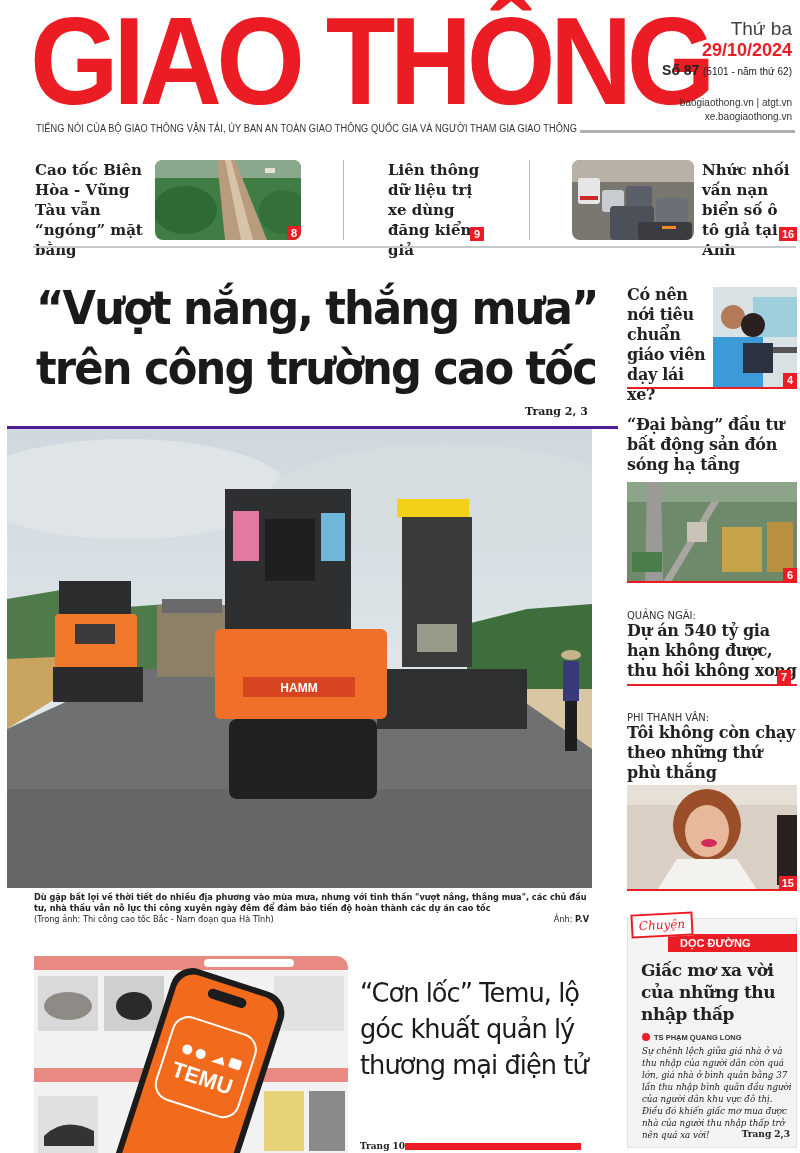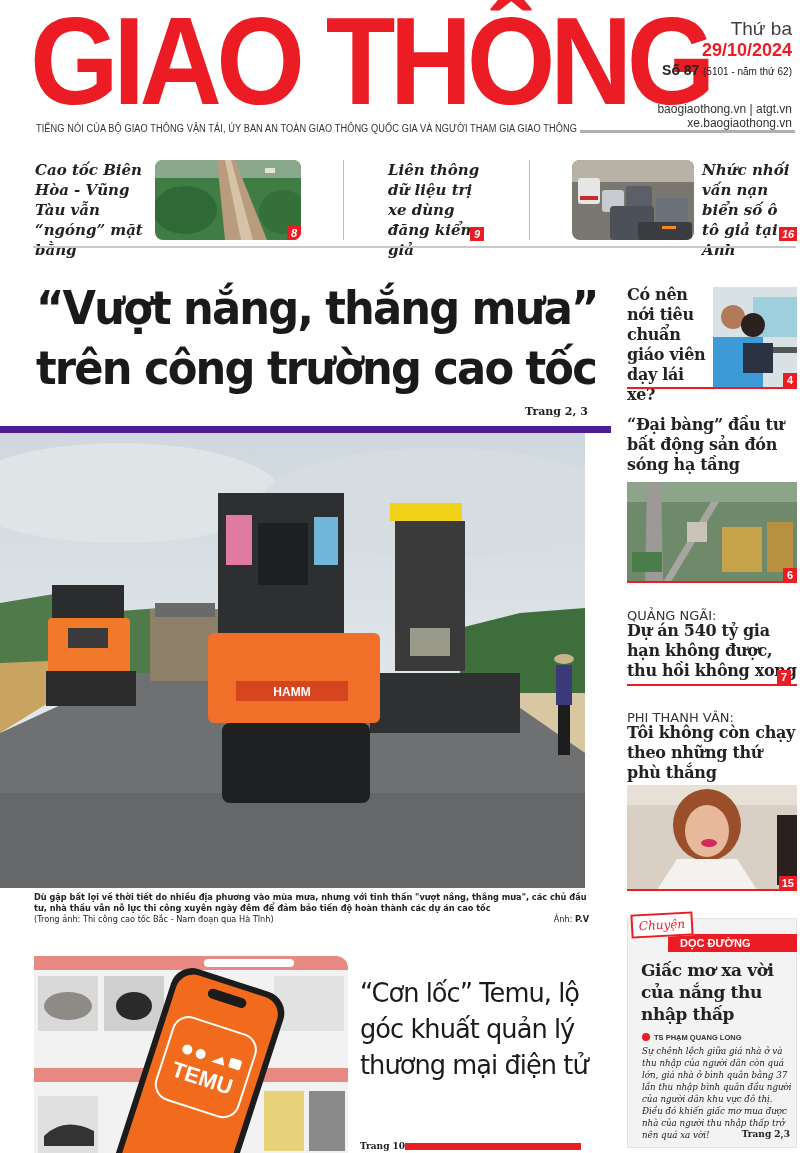--- a/index.html
+++ b/index.html
@@ -19,52 +19,52 @@
     font-size: 10px; color: #333; letter-spacing: 0.1px; white-space: nowrap;
     transform: scaleX(0.92); transform-origin: left center;
   }
   .tagline-rule { position: absolute; left: 580px; top: 130px; width: 215px; height: 3px; background: #b0b0b0; }
   .issue { position: absolute; right: 8px; top: 18px; text-align: right; font-family: "Liberation Sans", sans-serif; }
   .issue .day { color: #404040; font-size: 19px; line-height: 22px; }
   .issue .date { color: #ec1c24; font-size: 18px; font-weight: bold; line-height: 20px; }
   .issue .num { font-size: 13px; line-height: 20px; color: #222; }
   .issue .num b { font-size: 14px; }
   .issue .num span { font-size: 10px; margin-top: 15px; }
-  .issue .sites { font-size: 12px; line-height: 14px; color: #333; margin-top: 20px; }
-
-  
-  .teasers { position: absolute; left: 0; top: 155px; width: 724px; height: 95px; font-style: italic; }
+  .issue .sites { font-size: 10px; line-height: 14px; color: #333; margin-top: 14px; }
+
+  
+  .teasers { position: absolute; left: 0; top: 155px; width: 724px; height: 95px; }
   .teasers-rule { position: absolute; left: 33px; top: 246px; width: 763px; height: 2px; background: #c8c8c8; }
   .teaser-text { position: absolute; font-family: "DejaVu Serif", serif; font-weight: bold; font-size: 15px; line-height: 20px; color: #222; }
   .teaser-img { position: absolute; border-radius: 8px; overflow: hidden; }
   .page-badge {
     position: absolute; background: #ec1c24; color: #fff; font-family: "Liberation Sans", sans-serif;
     font-weight: bold; font-size: 11px; line-height: 14px; padding: 0 3px; min-width: 14px; text-align: center;
   }
   .vdiv { position: absolute; width: 1px; background: #bbb; }
 
   
   .headline {
     position: absolute; left: 36px; top: 278px; width: 560px;
     font-family: "DejaVu Sans", sans-serif; font-weight: bold; font-size: 47px; line-height: 60px;
     color: #1a1a1a; letter-spacing: -2px; transform: scaleX(0.92); transform-origin: left top; white-space: nowrap;
   }
   .headline-page { position: absolute; left: 525px; top: 405px; font-size: 11px; font-weight: bold; color: #222; }
 
   
-  .main-photo { position: absolute; left: 0; top: 426px; width: 611px; height: 462px; overflow: hidden; border-top: 7px solid #4c1d95; }
+  .main-photo { position: absolute; left: 7px; top: 426px; width: 611px; height: 462px; overflow: hidden; border-top: 3px solid #4c1d95; }
   .caption { position: absolute; left: 34px; top: 892px; width: 555px; font-family: "DejaVu Sans", sans-serif; font-size: 8.2px; line-height: 11px; color: #222; }
   .caption .lead { font-weight: bold; }
   .caption .credit { position: absolute; right: 0; bottom: 0; }
   .caption .credit b { font-weight: bold; }
 
   
   .rcol-item { position: absolute; left: 627px; width: 170px; }
   .rc-title { font-family: "DejaVu Serif", serif; font-weight: bold; font-size: 16px; line-height: 20px; color: #222; letter-spacing: -0.3px; }
-  .rc-kicker { font-family: "DejaVu Sans", sans-serif; font-size: 13px; color: #333; line-height: 11px; }
+  .rc-kicker { font-family: "DejaVu Sans", sans-serif; font-size: 10px; color: #333; line-height: 11px; }
   .red-rule { position: absolute; height: 2px; background: #ec1c24; }
 
   
   .cdd { position: absolute; left: 627px; top: 918px; width: 170px; height: 230px; background: #f3f3f3; border: 1px solid #e3e3e3; }
   .cdd-flag {
     position: absolute; left: 3px; top: -6px; width: 62px; height: 24px; background: #fff; border: 2px solid #ec1c24;
     transform: rotate(-3deg); font-family: "DejaVu Serif", serif; font-style: italic; font-size: 12px; color: #ec1c24; text-align: center; line-height: 20px;
   }
   .cdd-band { position: absolute; left: 40px; top: 15px; width: 129px; height: 18px; background: #ec1c24; color: #fff; font-family: "Liberation Sans", sans-serif; font-weight: bold; font-size: 11px; line-height: 18px; padding-left: 12px; }
   .cdd-title { position: absolute; left: 13px; top: 40px; width: 155px; font-family: "DejaVu Serif", serif; font-weight: bold; font-size: 17px; line-height: 22px; color: #222; letter-spacing: -0.4px; }
@@ -263,21 +263,21 @@
     <path d="M30 105 L50 74 L110 74 L130 105 Z" fill="#f4f2ee"></path>
     <rect x="150" y="30" width="20" height="70" fill="#2a2020"></rect>
   </svg>
   <div class="page-badge" style="right:0; bottom:0;">15</div>
 </div>
 <div class="red-rule" style="left:627px; top:889px; width:170px;"></div>
 
 <section class="cdd">
   <div class="cdd-band">DỌC ĐƯỜNG</div>
   <div class="cdd-flag">Chuyện</div>
-  <div class="cdd-title">Giấc mơ xa vời của nắng thu nhập thấp</div>
+  <div class="cdd-title">Giấc mơ xa vời của những thu nhập thấp</div>
   <div class="cdd-author">
     <span class="dot"></span><span>TS PHẠM QUANG LONG</span>
   </div>
   <div class="cdd-body">Sự chênh lệch giữa giá nhà ở và thu nhập của người dân còn quá lớn, giá nhà ở bình quân bằng 37 lần thu nhập bình quân đầu người của người dân khu vực đô thị. Điều đó khiến giấc mơ mua được nhà của người thu nhập thấp trở nên quá xa vời!</div>
   <div class="cdd-page">Trang 2,3</div>
 </section>
 
 <div class="temu-img">
   <svg width="314" height="197" viewBox="0 0 314 197">
     <rect width="314" height="197" fill="#f2f2f2"></rect>

